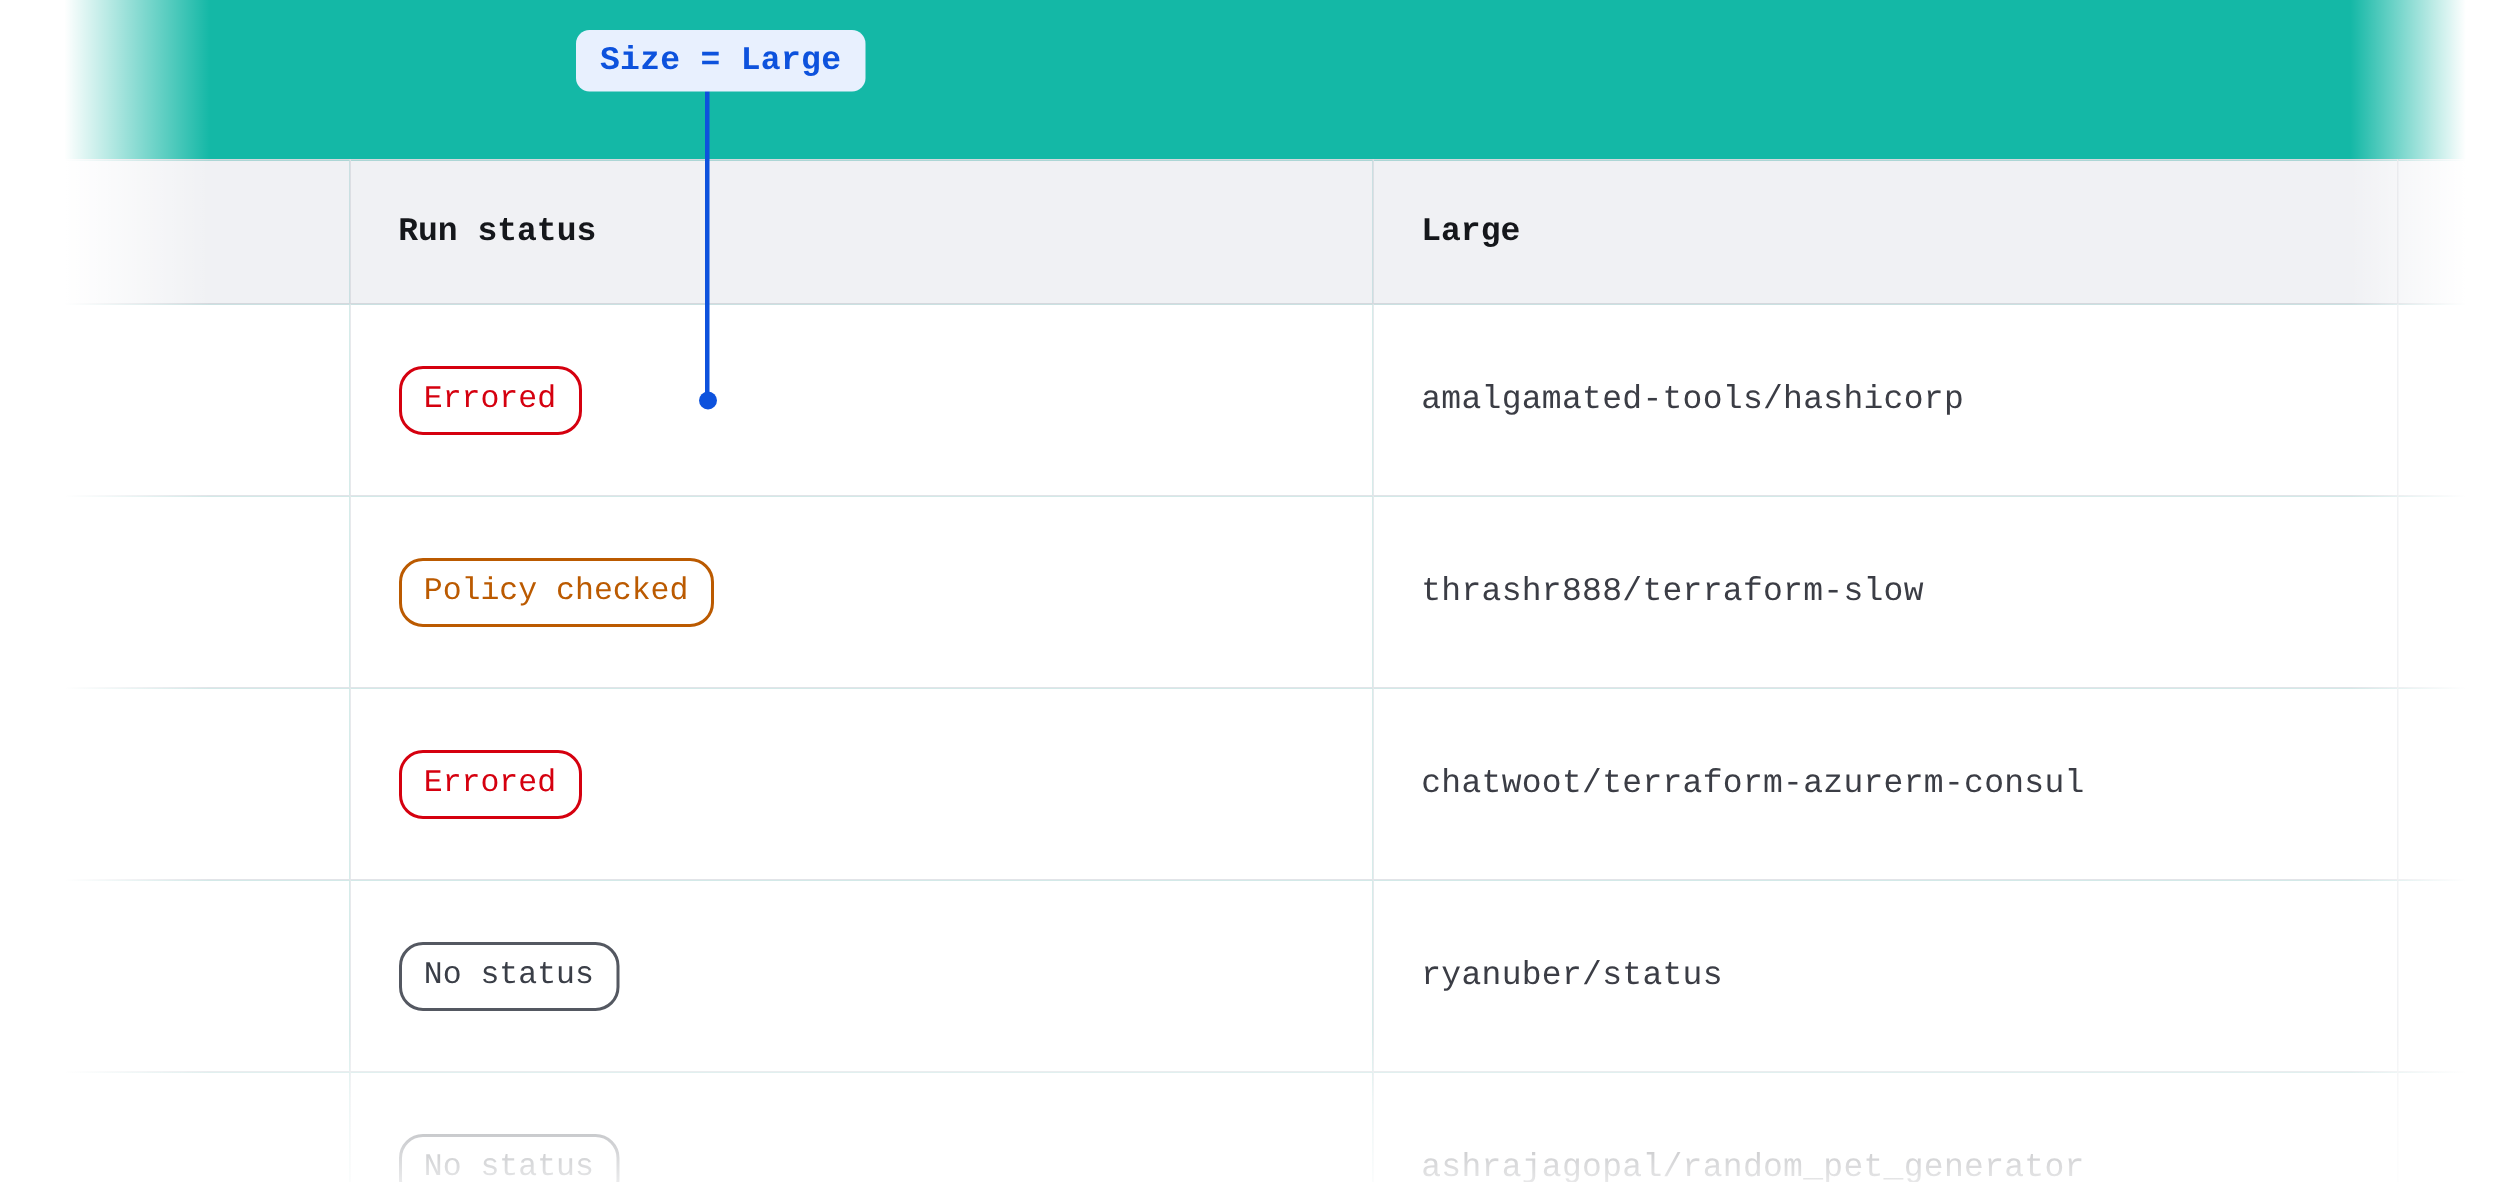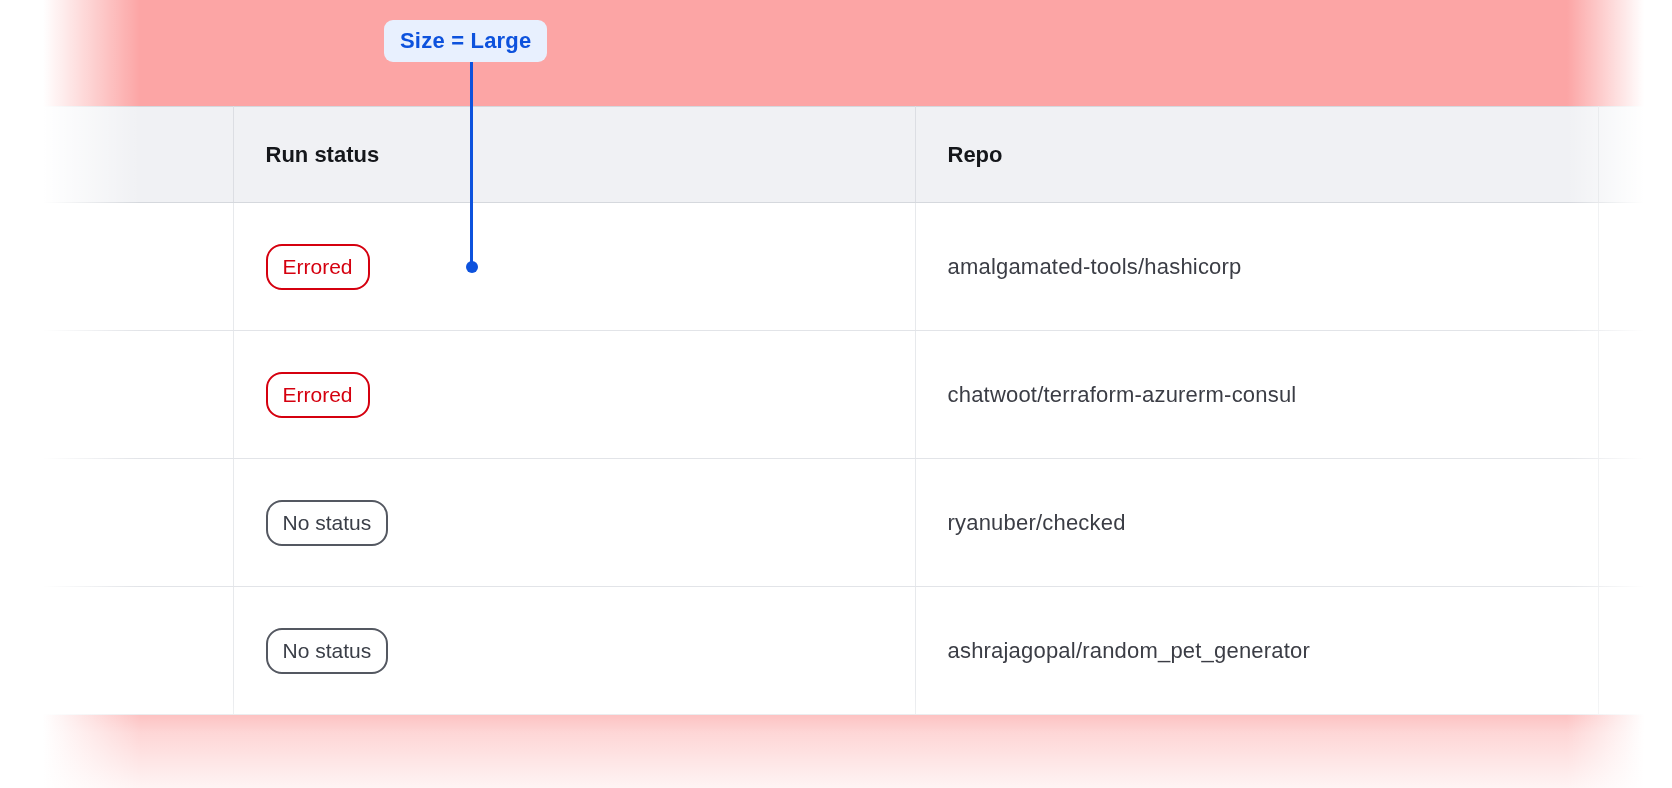--- a/index.html
+++ b/index.html
@@ -11,21 +11,21 @@
     --accent-bg:#e8f0fe;
     --header-bg:#f0f1f4;
     --header-text:#15171b;
     --cell-text:#3b3d45;
     --border-strong:#d5d8dd;
     --border-light:#e2e4e8;
   }
   *{box-sizing:border-box;margin:0;padding:0;}
   html,body{width:1672px;height:788px;overflow:hidden;background:#ffffff;
     font-family:"Liberation Sans","DejaVu Sans",sans-serif;}
-  .stage{position:relative;width:1672px;height:788px;background:#fca5a5;overflow:hidden;}
+  .stage{position:relative;width:1672px;height:788px;background:#14b8a6;overflow:hidden;font-family:Liberation Mono, monospace;}
 
   
   .callout{
     position:absolute;left:384px;top:20px;z-index:9;
     background:var(--accent-bg);color:var(--accent);
     font-size:22px;font-weight:700;letter-spacing:.2px;
     padding:8px 16px;border-radius:9px;white-space:nowrap;
   }
   .pointer-line{
     position:absolute;left:470px;top:58px;width:3px;height:204px;
@@ -95,41 +95,47 @@
       <colgroup>
           <col class="c0">
           <col class="c1">
           <col class="c2">
           <col class="c3">
         </colgroup>
       <thead>
         <tr>
           <th></th>
           <th>Run status</th>
-          <th>Repo</th>
+          <th>Large</th>
           <th></th>
         </tr>
       </thead>
       <tbody id="table-body">
           <tr>
             <td></td>
             <td><span class="badge badge--critical">Errored</span></td>
             <td class="repo-cell">amalgamated-tools/hashicorp</td>
             <td></td>
           </tr>
           <tr>
             <td></td>
+            <td><span class="badge badge--warning">Policy checked</span></td>
+            <td class="repo-cell">thrashr888/terraform-slow</td>
+            <td></td>
+          </tr>
+          <tr>
+            <td></td>
             <td><span class="badge badge--critical">Errored</span></td>
             <td class="repo-cell">chatwoot/terraform-azurerm-consul</td>
             <td></td>
           </tr>
           <tr>
             <td></td>
             <td><span class="badge badge--neutral">No status</span></td>
-            <td class="repo-cell">ryanuber/checked</td>
+            <td class="repo-cell">ryanuber/status</td>
             <td></td>
           </tr>
           <tr>
             <td></td>
             <td><span class="badge badge--neutral">No status</span></td>
             <td class="repo-cell">ashrajagopal/random_pet_generator</td>
             <td></td>
           </tr>
         </tbody>
     </table>

